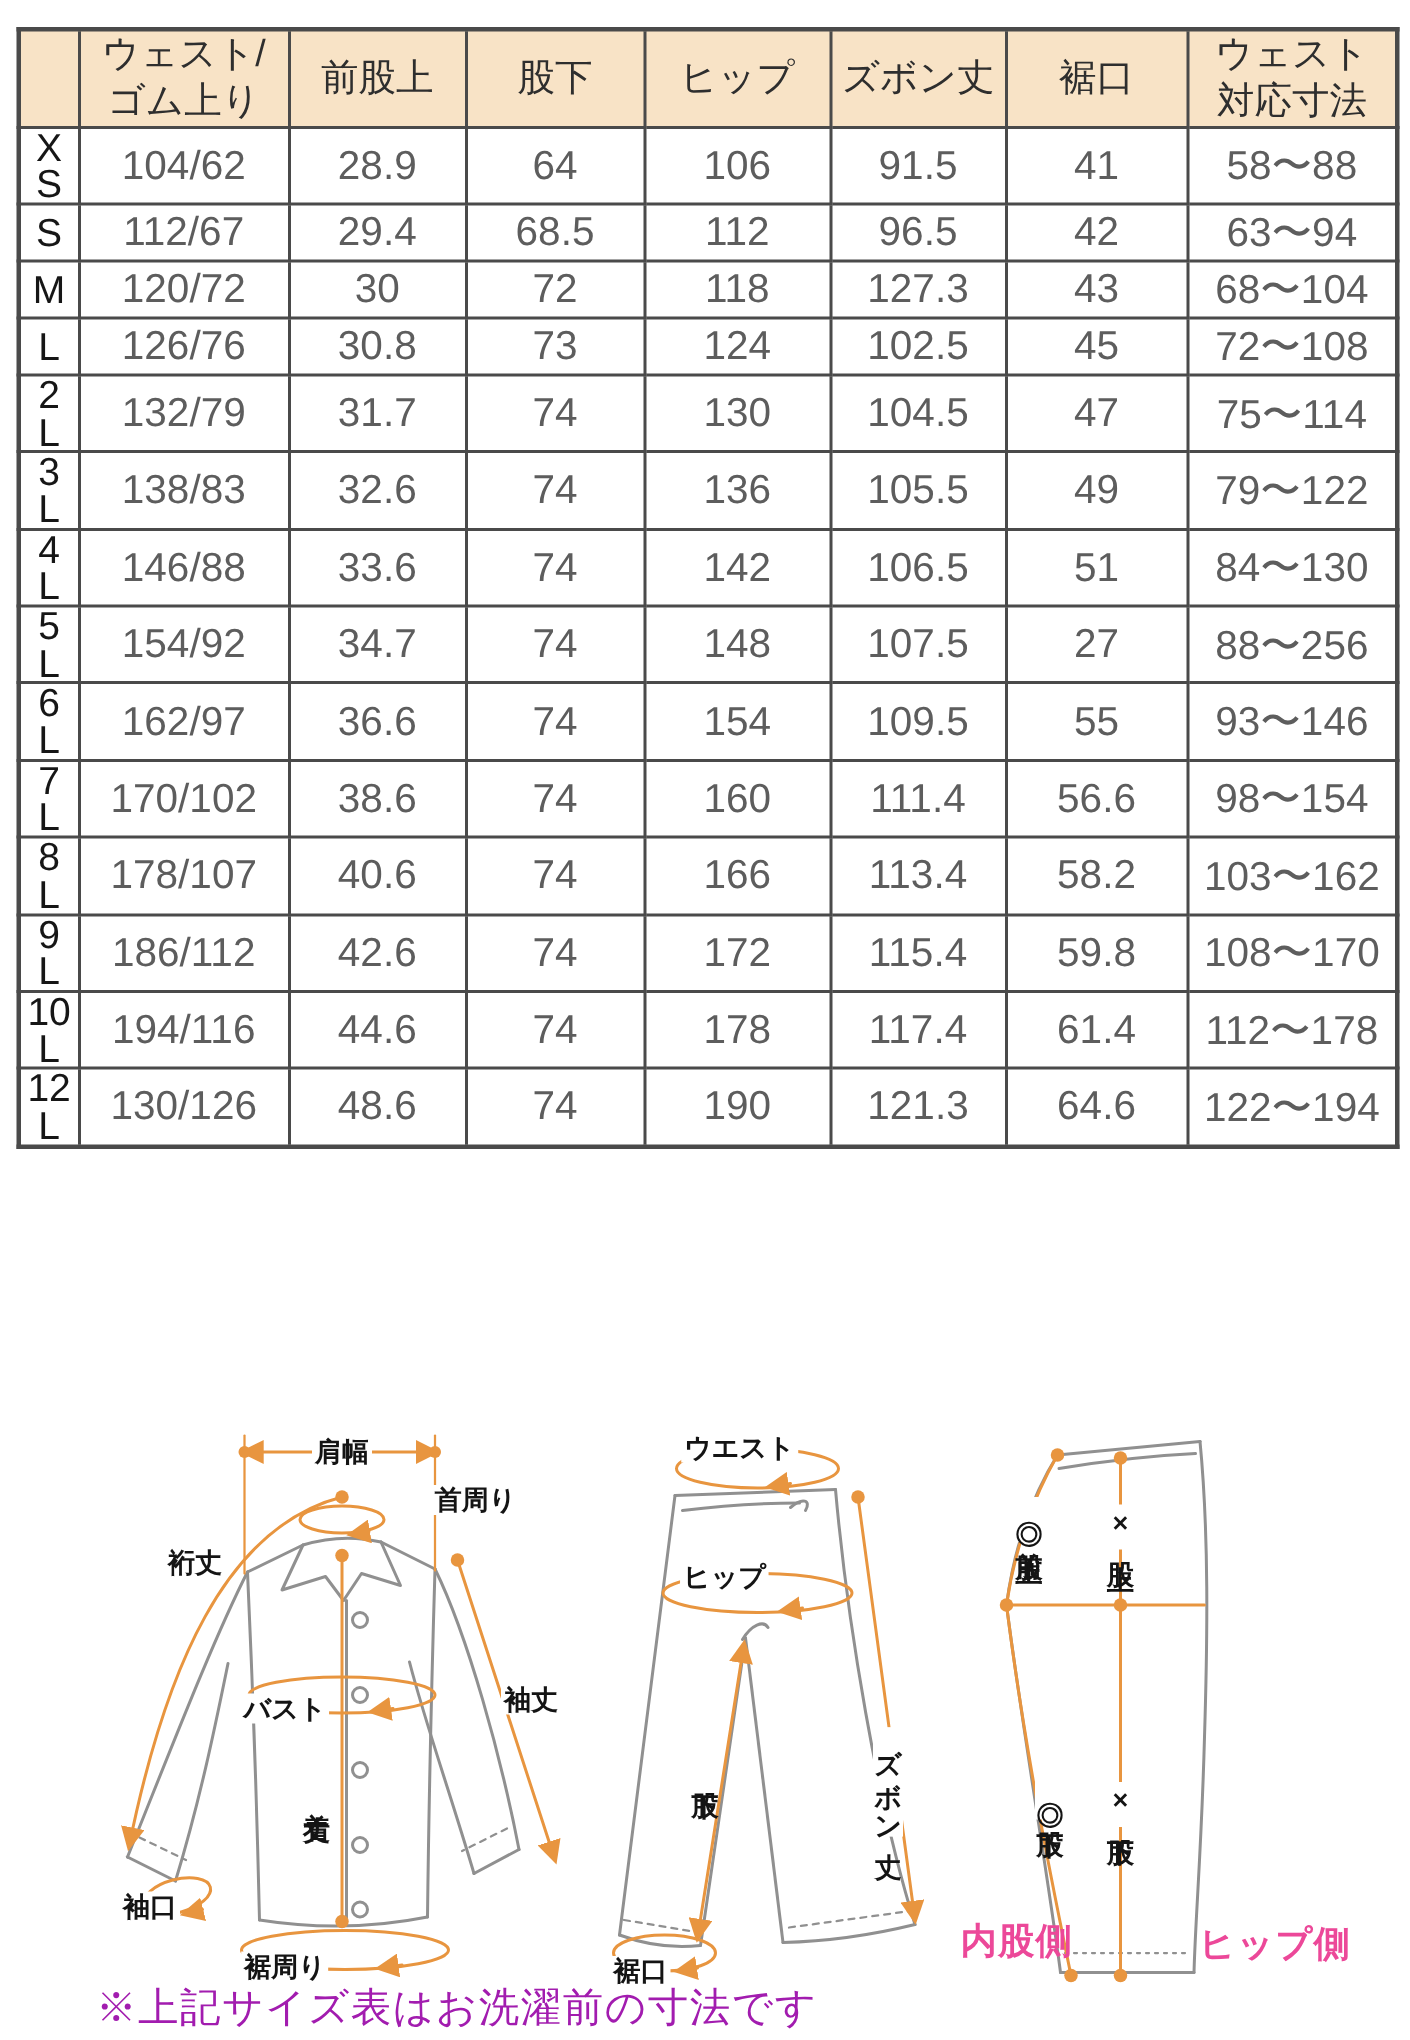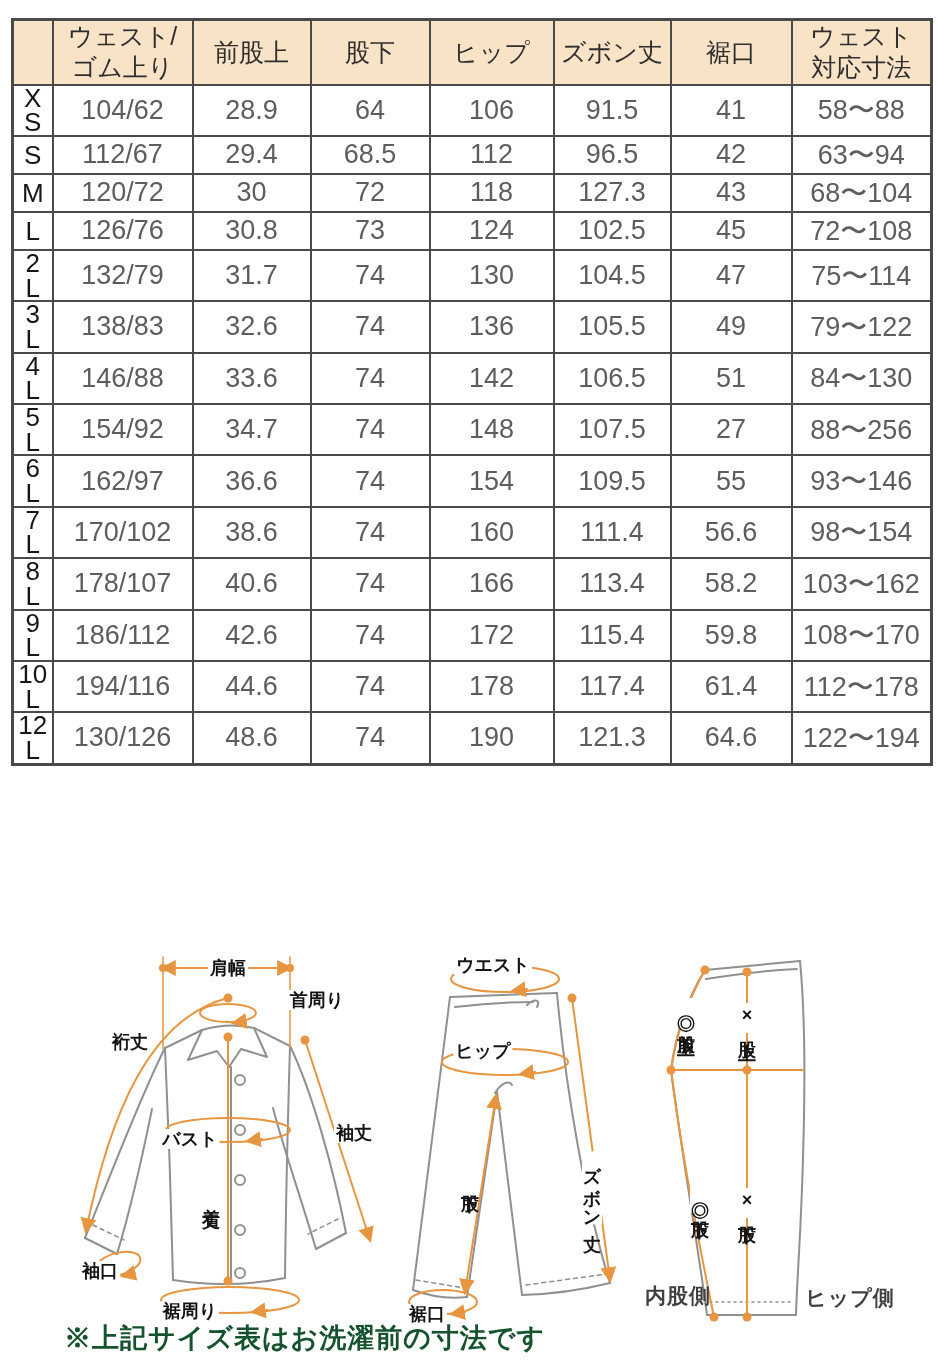--- a/index.html
+++ b/index.html
@@ -30,27 +30,27 @@
   .dlabel{
     position:absolute;transform:translate(-50%,-50%);
     background:#ffffff;color:#141414;font-size:18px;font-weight:bold;
     line-height:1;white-space:pre;padding:1px 2px;z-index:3;
   }
   .dlabel.vert{
     writing-mode:vertical-rl;text-orientation:upright;letter-spacing:2px;
     padding:2px 1px;
   }
   .dlabel.side-note{
-    color:#404040;font-size:21px;background:transparent;letter-spacing:1px;
+    color:#ec4899;font-size:24px;background:transparent;letter-spacing:1px;
   }
   .diagram svg{position:absolute;left:0;top:0;}
   
   .footnote{
-    position:absolute;left:64px;top:1320px;font-size:27px;font-weight:bold;
-    color:#14532d;z-index:4;letter-spacing:1px;
+    position:absolute;left:64px;top:1320px;font-size:27px;font-weight:normal;
+    color:#a21caf;z-index:4;letter-spacing:1px;
   }
 </style>
 </head>
 <body>
 
 <table class="size-table">
   <colgroup>
     <col style="width:40px">
       <col style="width:140px">
       <col style="width:118px">

